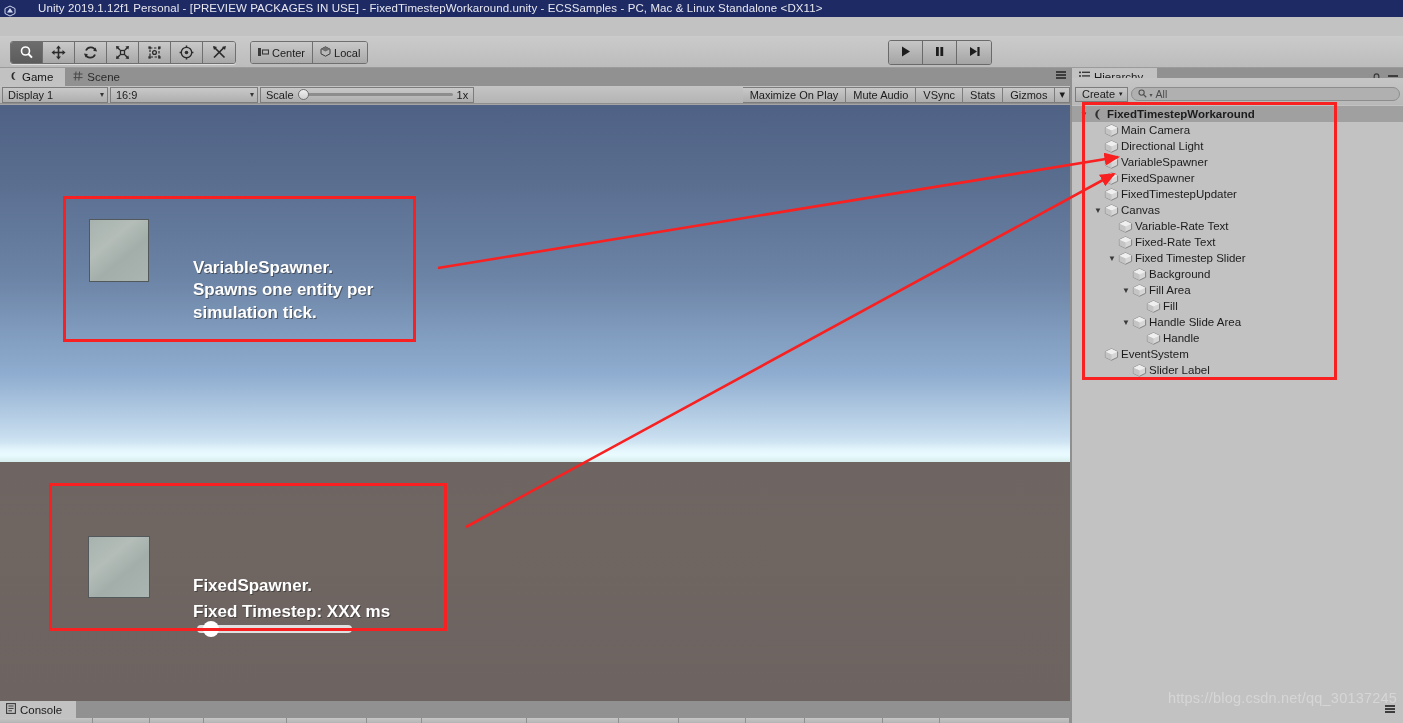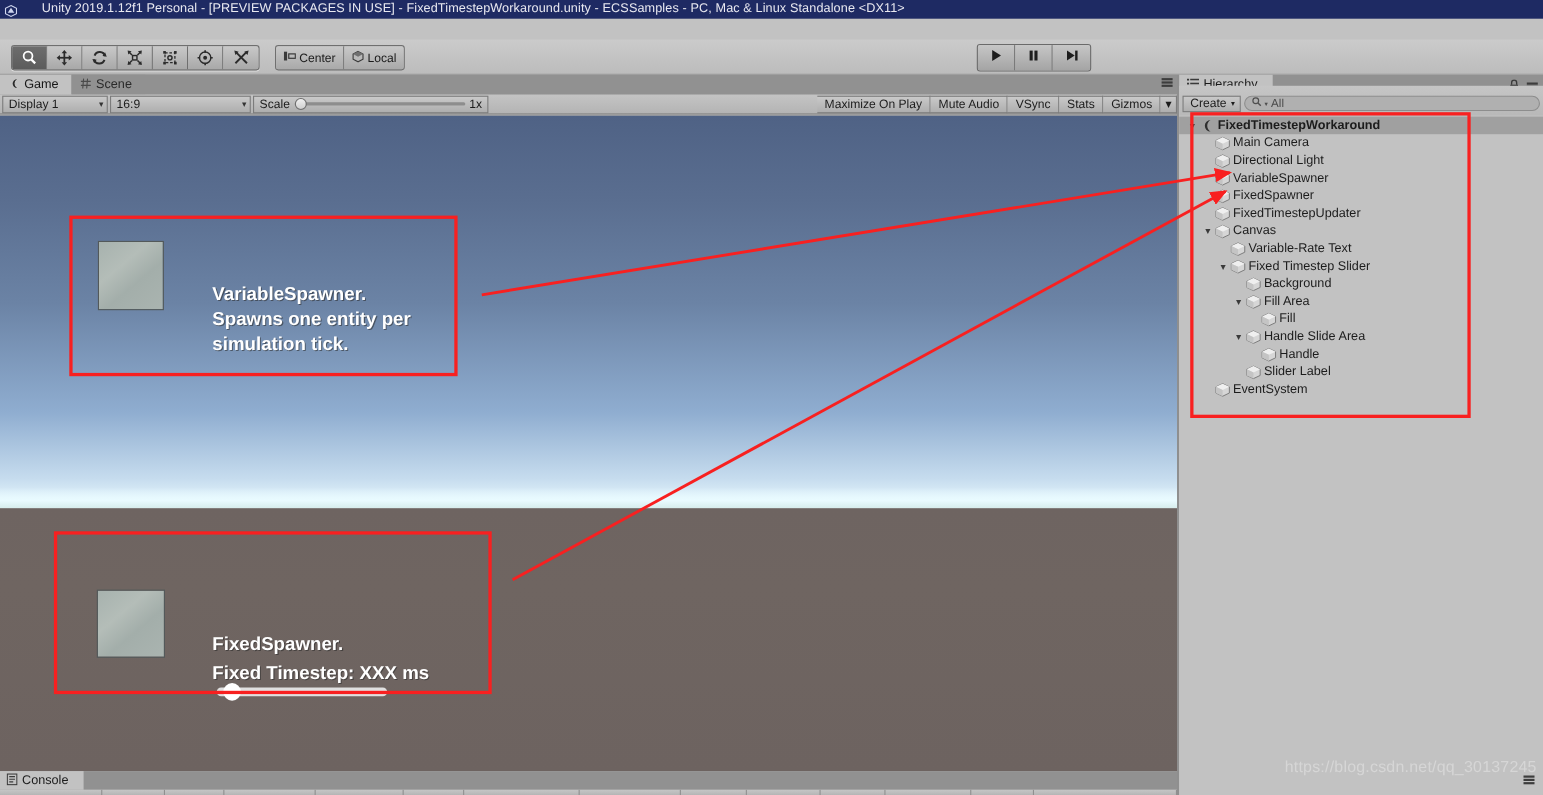--- a/index.html
+++ b/index.html
@@ -445,25 +445,25 @@
       <div class="tabrow-right">
         <span class="burger">
             <i></i>
             <i></i>
             <i></i>
           </span>
       </div>
     </div>
 
     <div class="gv-toolbar">
-      <div class="gv-drop" style="width:96px;margin-left:2px;text-align:right;">
+      <div class="gv-drop" style="width:106px;margin-left:2px;text-align:right;">
         <span>Display 1</span>
         <span class="caret">▾</span>
       </div>
-      <div class="gv-drop" style="width:128px;">
+      <div class="gv-drop" style="width:148px;">
         <span>16:9</span>
         <span class="caret">▾</span>
       </div>
       <div class="scale-wrap">
         <span>Scale</span>
         <span class="scale-track">
           <span class="scale-knob"></span>
         </span>
         <span>1x</span>
       </div>
@@ -615,20 +615,29 @@
         <div class="hrow">
           <span class="twisty" style="margin-left: 34px;"></span>
           <span class="go-icon"><svg width="15" height="13" viewBox="0 0 15 13">
               <polygon points="7.5,0.8 13.6,3.7 13.6,9.3 7.5,12.2 1.4,9.3 1.4,3.7" fill="#d6d6d6" stroke="#7b7b7b" stroke-width="0.9"></polygon>
               <polygon points="7.5,0.8 13.6,3.7 7.5,6.6 1.4,3.7" fill="#efefef"></polygon>
               <polygon points="1.4,3.7 7.5,6.6 7.5,12.2 1.4,9.3" fill="#c4c4c4"></polygon>
             </svg></span>
           <span>Variable-Rate Text</span>
         </div>
         <div class="hrow">
+          <span class="twisty" style="margin-left: 34px;"></span>
+          <span class="go-icon"><svg width="15" height="13" viewBox="0 0 15 13">
+              <polygon points="7.5,0.8 13.6,3.7 13.6,9.3 7.5,12.2 1.4,9.3 1.4,3.7" fill="#d6d6d6" stroke="#7b7b7b" stroke-width="0.9"></polygon>
+              <polygon points="7.5,0.8 13.6,3.7 7.5,6.6 1.4,3.7" fill="#efefef"></polygon>
+              <polygon points="1.4,3.7 7.5,6.6 7.5,12.2 1.4,9.3" fill="#c4c4c4"></polygon>
+            </svg></span>
+          <span>Fixed-Rate Text</span>
+        </div>
+        <div class="hrow">
           <span class="twisty" style="margin-left: 34px;">▼</span>
           <span class="go-icon"><svg width="15" height="13" viewBox="0 0 15 13">
               <polygon points="7.5,0.8 13.6,3.7 13.6,9.3 7.5,12.2 1.4,9.3 1.4,3.7" fill="#d6d6d6" stroke="#7b7b7b" stroke-width="0.9"></polygon>
               <polygon points="7.5,0.8 13.6,3.7 7.5,6.6 1.4,3.7" fill="#efefef"></polygon>
               <polygon points="1.4,3.7 7.5,6.6 7.5,12.2 1.4,9.3" fill="#c4c4c4"></polygon>
             </svg></span>
           <span>Fixed Timestep Slider</span>
         </div>
         <div class="hrow">
           <span class="twisty" style="margin-left: 48px;"></span>
@@ -669,36 +678,36 @@
         <div class="hrow">
           <span class="twisty" style="margin-left: 62px;"></span>
           <span class="go-icon"><svg width="15" height="13" viewBox="0 0 15 13">
               <polygon points="7.5,0.8 13.6,3.7 13.6,9.3 7.5,12.2 1.4,9.3 1.4,3.7" fill="#d6d6d6" stroke="#7b7b7b" stroke-width="0.9"></polygon>
               <polygon points="7.5,0.8 13.6,3.7 7.5,6.6 1.4,3.7" fill="#efefef"></polygon>
               <polygon points="1.4,3.7 7.5,6.6 7.5,12.2 1.4,9.3" fill="#c4c4c4"></polygon>
             </svg></span>
           <span>Handle</span>
         </div>
         <div class="hrow">
+          <span class="twisty" style="margin-left: 20px;"></span>
+          <span class="go-icon"><svg width="15" height="13" viewBox="0 0 15 13">
+              <polygon points="7.5,0.8 13.6,3.7 13.6,9.3 7.5,12.2 1.4,9.3 1.4,3.7" fill="#d6d6d6" stroke="#7b7b7b" stroke-width="0.9"></polygon>
+              <polygon points="7.5,0.8 13.6,3.7 7.5,6.6 1.4,3.7" fill="#efefef"></polygon>
+              <polygon points="1.4,3.7 7.5,6.6 7.5,12.2 1.4,9.3" fill="#c4c4c4"></polygon>
+            </svg></span>
+          <span>EventSystem</span>
+        </div>
+        <div class="hrow">
           <span class="twisty" style="margin-left: 48px;"></span>
           <span class="go-icon"><svg width="15" height="13" viewBox="0 0 15 13">
               <polygon points="7.5,0.8 13.6,3.7 13.6,9.3 7.5,12.2 1.4,9.3 1.4,3.7" fill="#d6d6d6" stroke="#7b7b7b" stroke-width="0.9"></polygon>
               <polygon points="7.5,0.8 13.6,3.7 7.5,6.6 1.4,3.7" fill="#efefef"></polygon>
               <polygon points="1.4,3.7 7.5,6.6 7.5,12.2 1.4,9.3" fill="#c4c4c4"></polygon>
             </svg></span>
           <span>Slider Label</span>
-        </div>
-        <div class="hrow">
-          <span class="twisty" style="margin-left: 20px;"></span>
-          <span class="go-icon"><svg width="15" height="13" viewBox="0 0 15 13">
-              <polygon points="7.5,0.8 13.6,3.7 13.6,9.3 7.5,12.2 1.4,9.3 1.4,3.7" fill="#d6d6d6" stroke="#7b7b7b" stroke-width="0.9"></polygon>
-              <polygon points="7.5,0.8 13.6,3.7 7.5,6.6 1.4,3.7" fill="#efefef"></polygon>
-              <polygon points="1.4,3.7 7.5,6.6 7.5,12.2 1.4,9.3" fill="#c4c4c4"></polygon>
-            </svg></span>
-          <span>EventSystem</span>
         </div>
       </div>
   </div>
 
   <div class="console-panel">
     <div class="console-tabrow">
       <div class="console-tab">
         <span>
           <svg width="10" height="11" viewBox="0 0 10 11">
             <rect x="0.6" y="0.6" width="8.8" height="9.8" fill="none" stroke="#3a3a3a" stroke-width="1.1"></rect>

